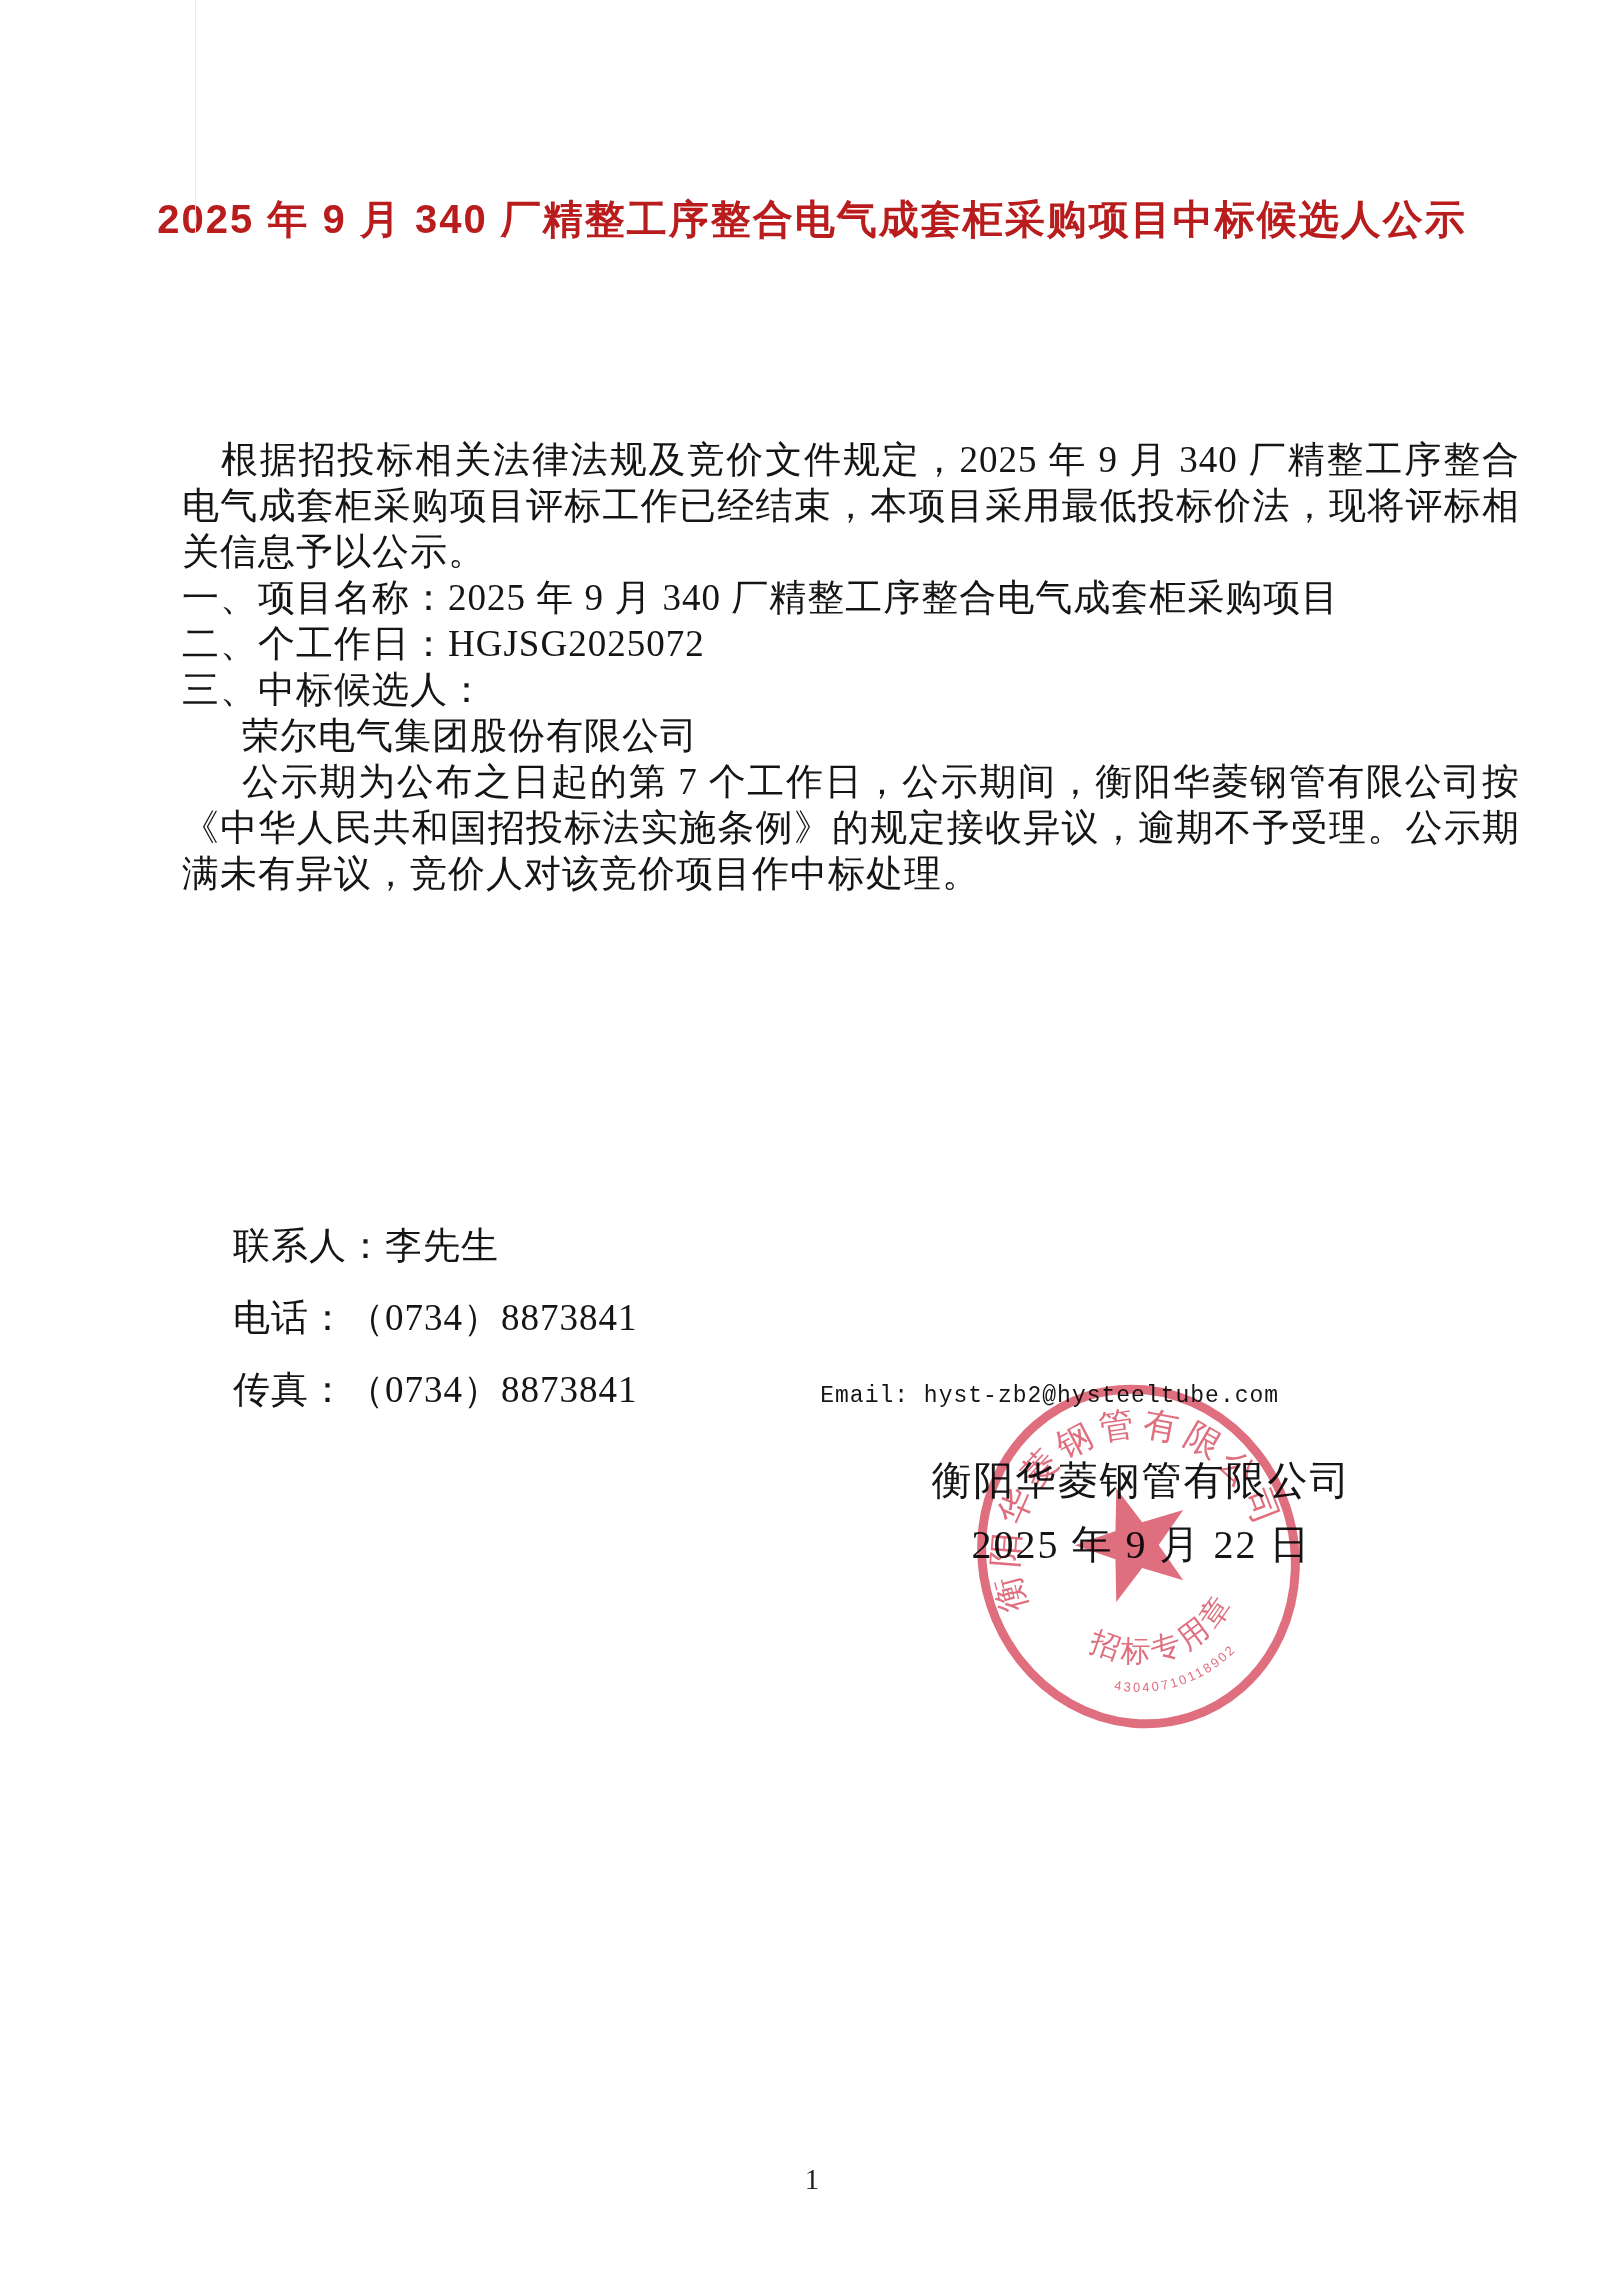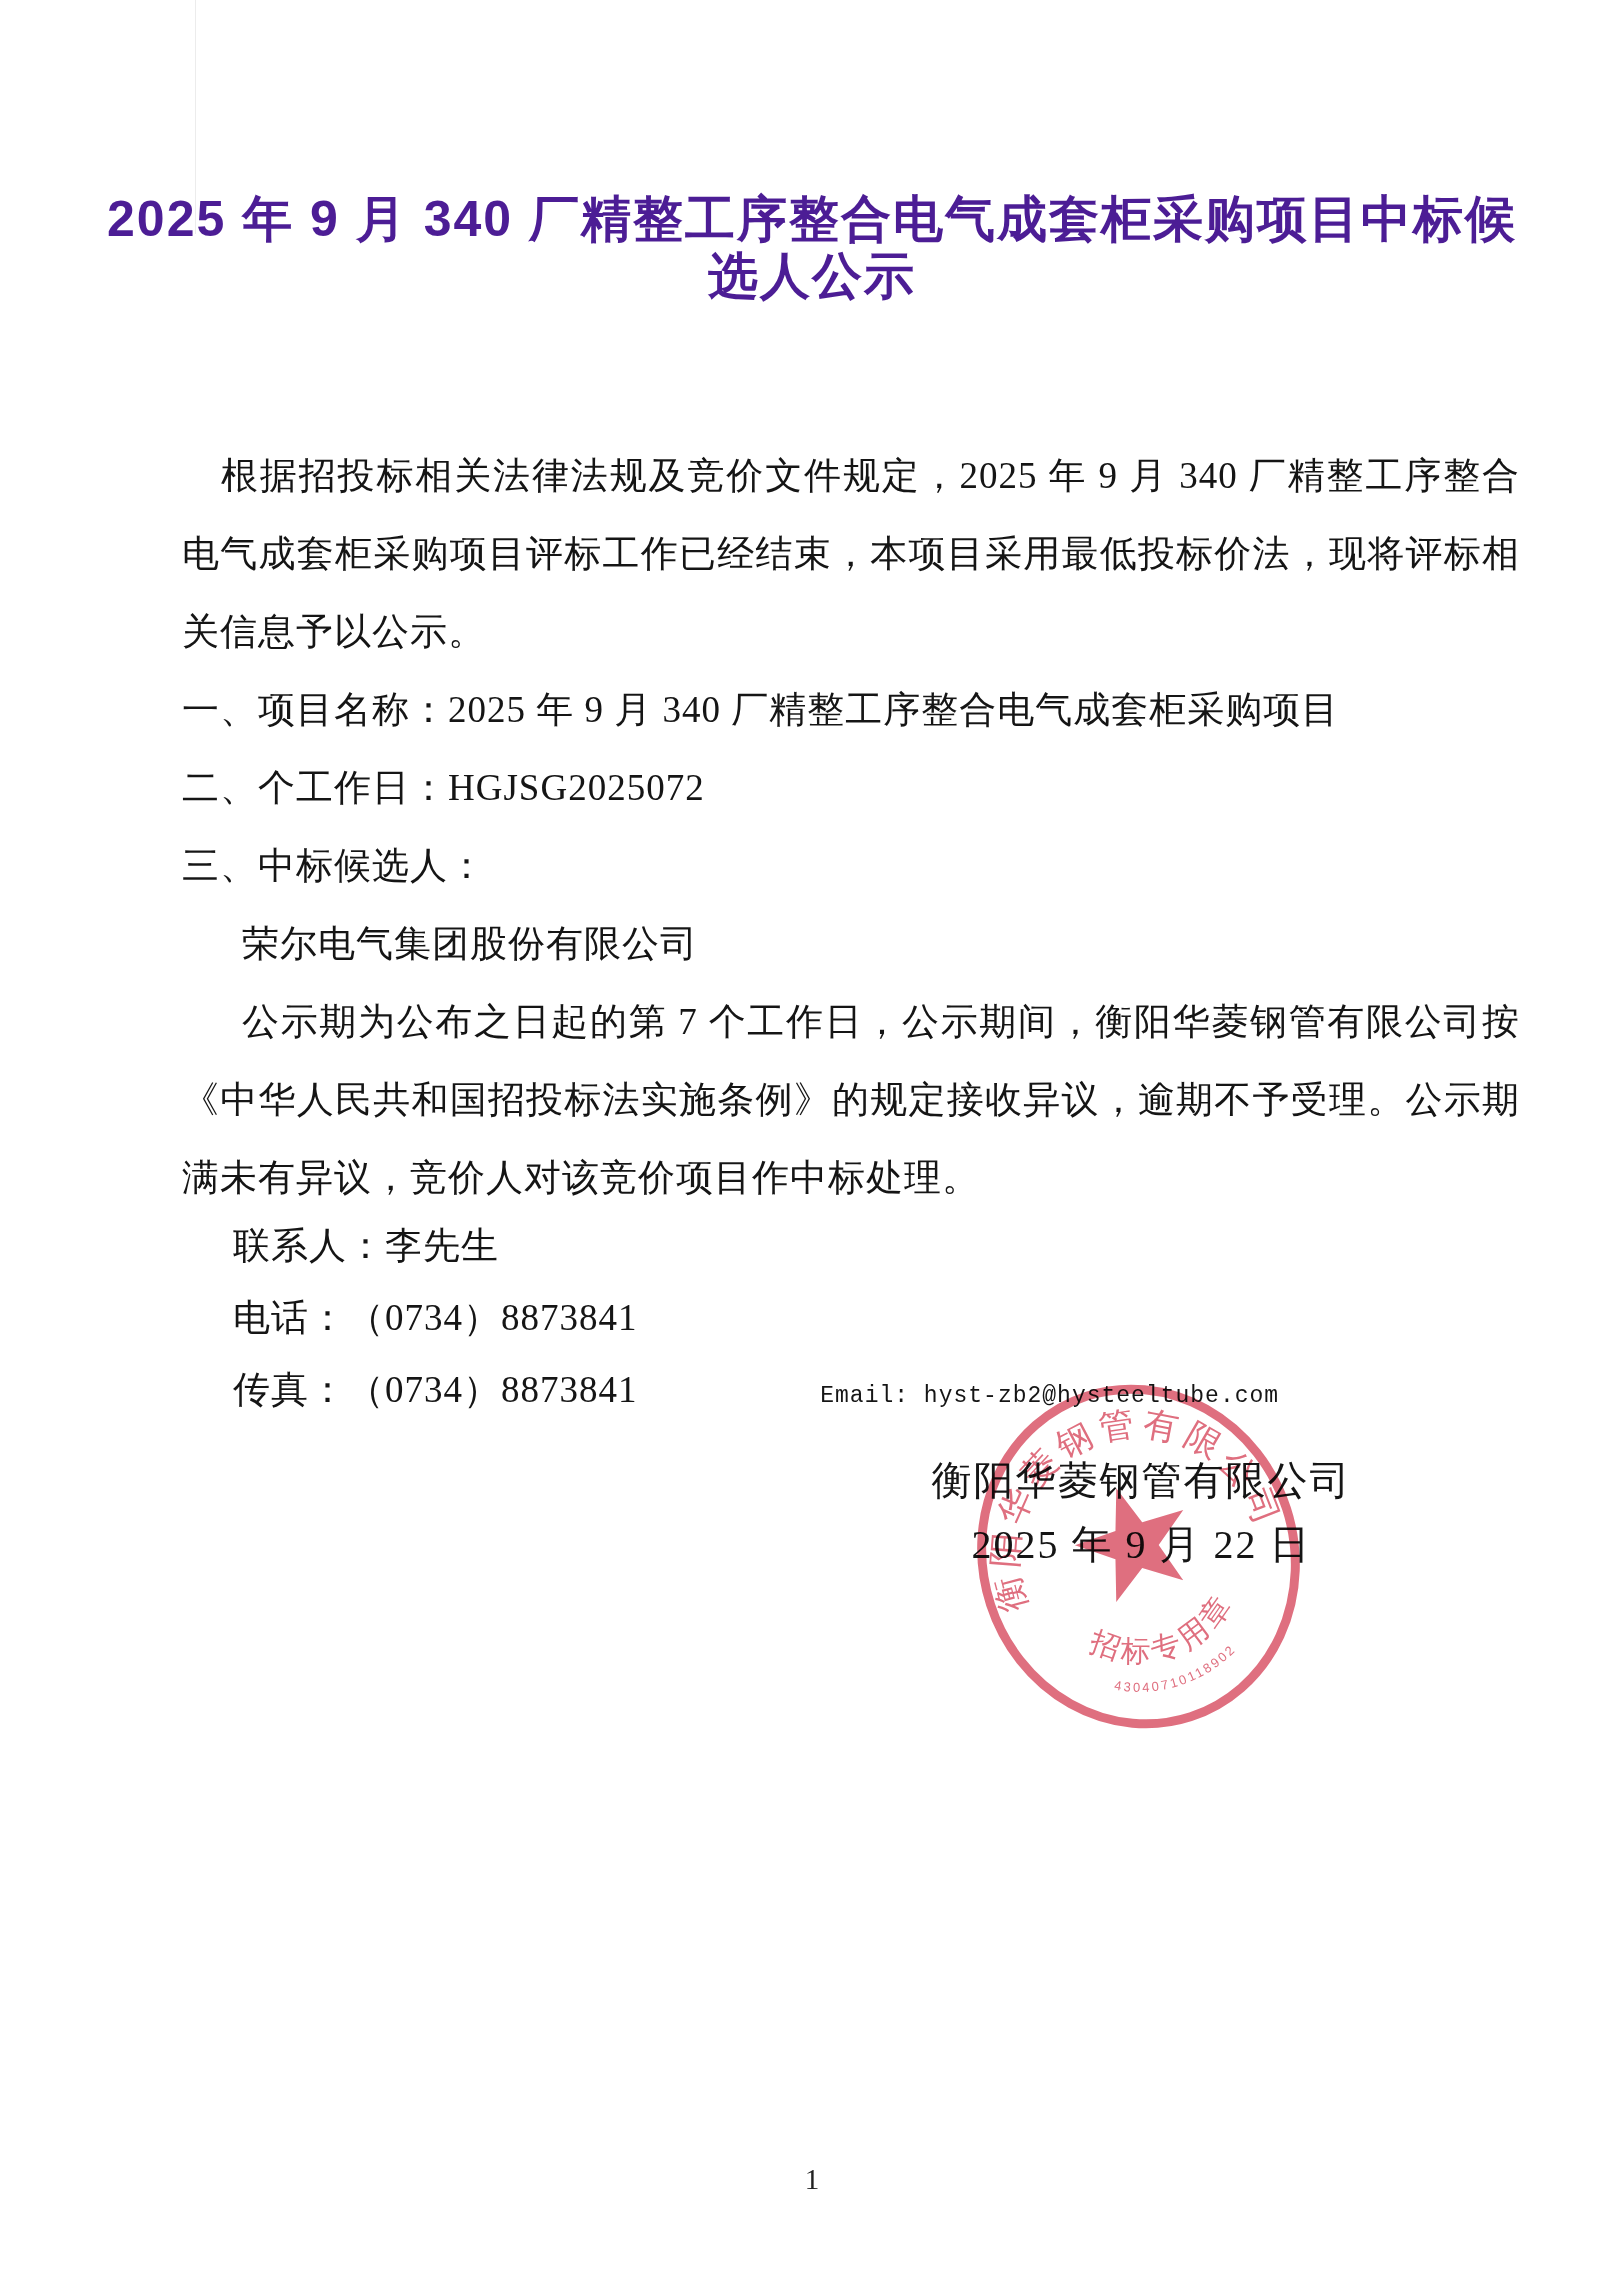--- a/index.html
+++ b/index.html
@@ -11,35 +11,35 @@
     background: #ffffff;
     overflow: hidden;
     font-family: "Liberation Serif", "DejaVu Serif", serif;
     color: #151515;
   }
   .title {
     margin: 191px 98px 0 98px;
     text-align: center;
     font-family: "Liberation Sans", "DejaVu Sans", sans-serif;
     font-weight: bold;
-    font-size: 50px;
+    font-size: 40px;
     line-height: 57px;
     letter-spacing: 2px;
-    color: #4c1d95;
+    color: #b91c1c;
   }
   .body-block {
     position: absolute;
     top: 437px;
     left: 182px;
     width: 1338px;
   }
   .body-block p {
     margin: 0;
     font-size: 37px;
-    line-height: 78px;
+    line-height: 46px;
     text-align: justify;
     letter-spacing: 1px;
   }
   .indent-sm { text-indent: 39px; }
   .indent-md { text-indent: 60px; }
   .contact-block {
     position: absolute;
     top: 1202px;
     left: 217px;
     width: 1303px;

